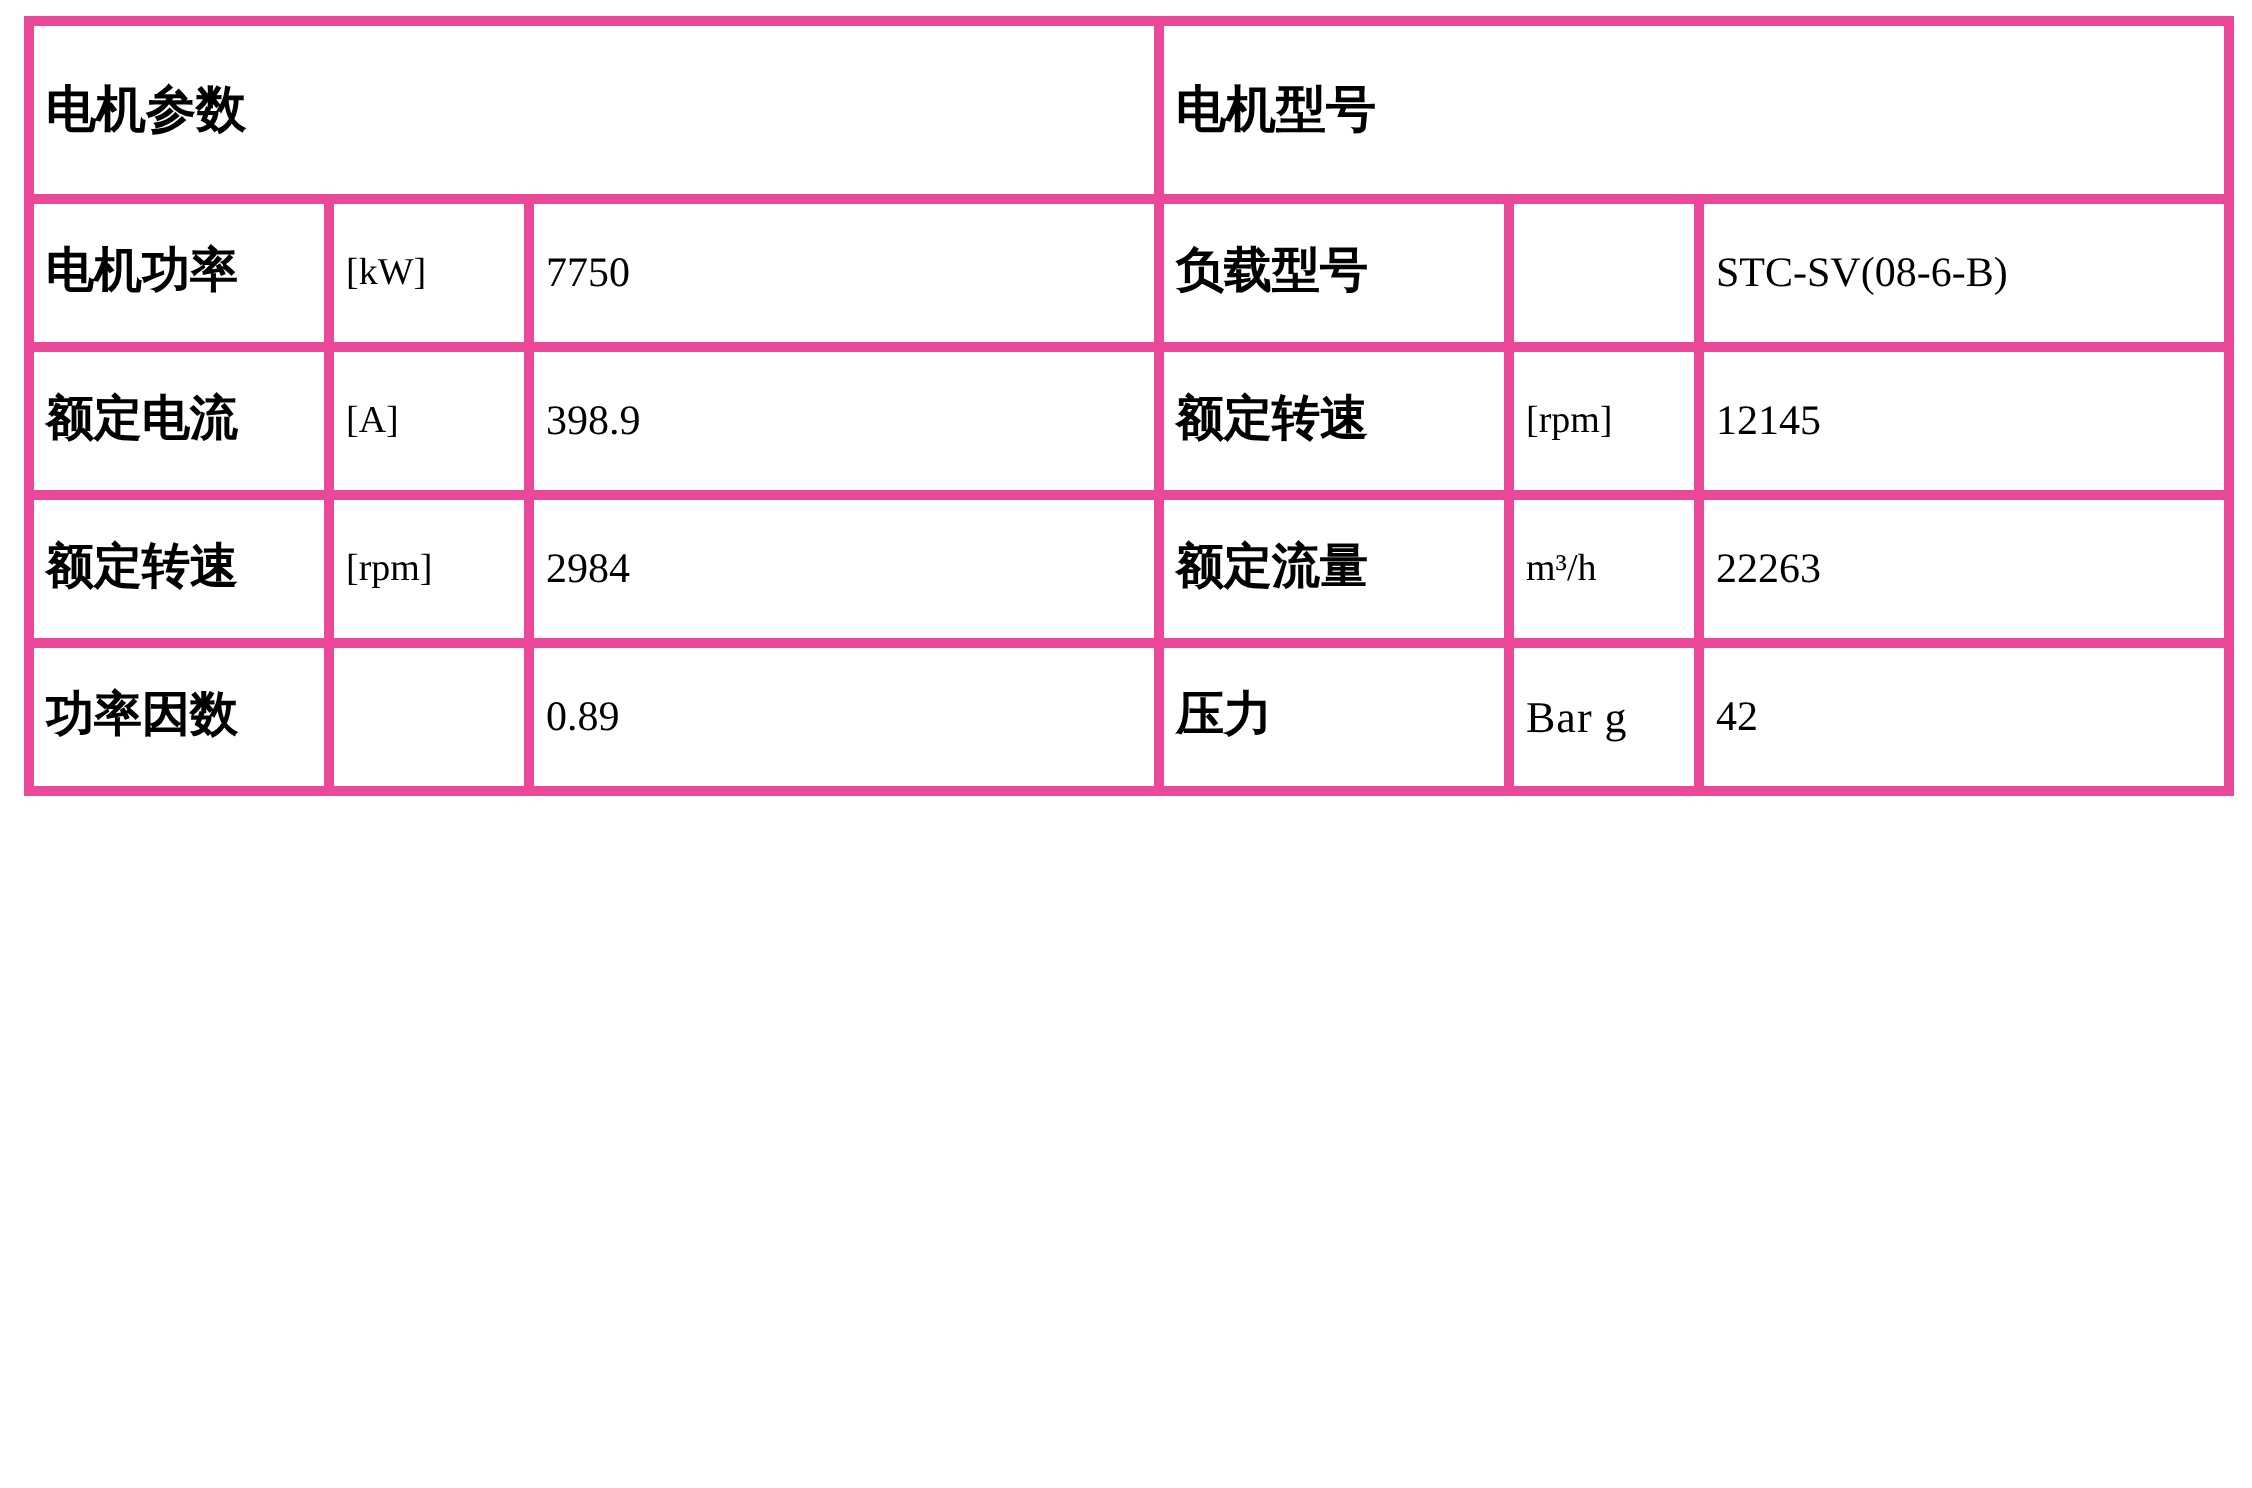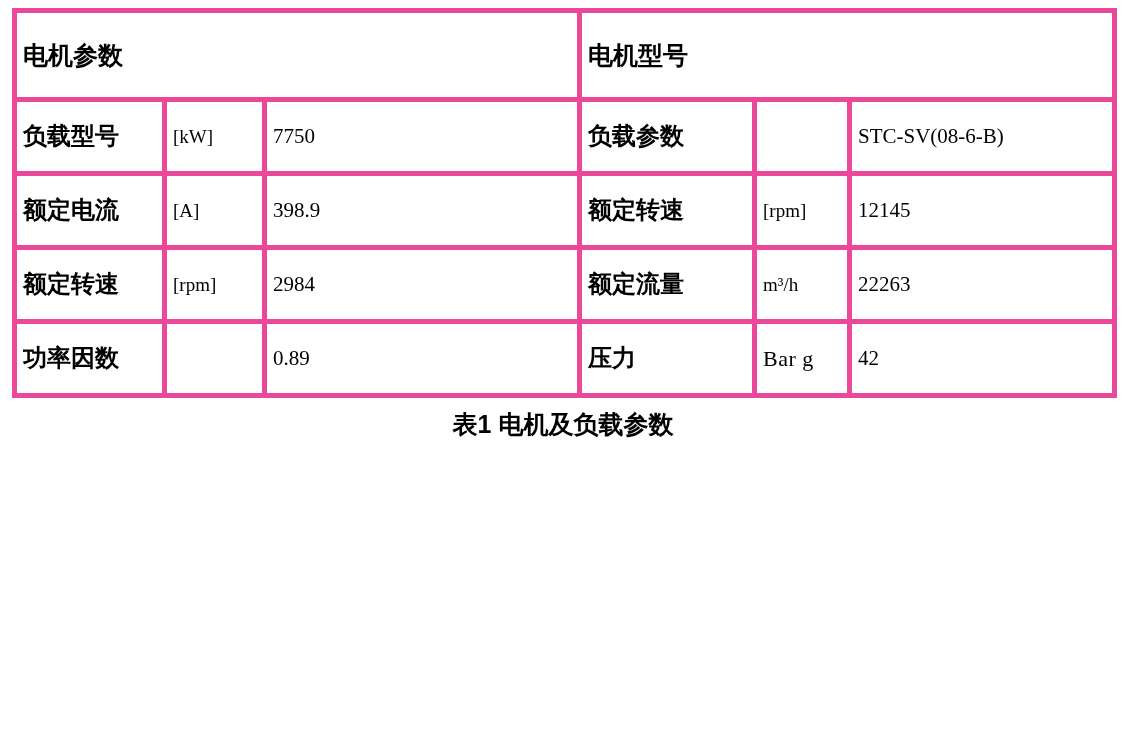--- a/index.html
+++ b/index.html
@@ -100,24 +100,24 @@
         <col class="c-value2">
     </colgroup>
     <tbody>
       <tr>
         <td class="group-head" colspan="3">电机参数</td>
         <td class="group-head" colspan="3">电机型号</td>
       </tr>
 
 
       <tr class="row-std">
-        <td class="cjk-label">负载型号</td>
+        <td class="cjk-label">电机功率</td>
         <td class="unit">[kW]</td>
         <td class="latin">7750</td>
-        <td class="cjk-label">负载参数</td>
+        <td class="cjk-label">负载型号</td>
         <td class="unit"></td>
         <td class="latin">STC-SV(08-6-B)</td>
       </tr>
 
 
       <tr class="row-std">
         <td class="cjk-label">额定电流</td>
         <td class="unit">[A]</td>
         <td class="latin">398.9</td>
         <td class="cjk-label">额定转速</td>
@@ -139,14 +139,13 @@
         <td class="unit"></td>
         <td class="latin">0.89</td>
         <td class="cjk-label">压力</td>
         <td class="unit-small">Bar g</td>
         <td class="latin">42</td>
       </tr>
 
     </tbody>
   </table>
 
-  <div class="caption">表1  电机及负载参数</div>
 </div>
 
 </body></html>

